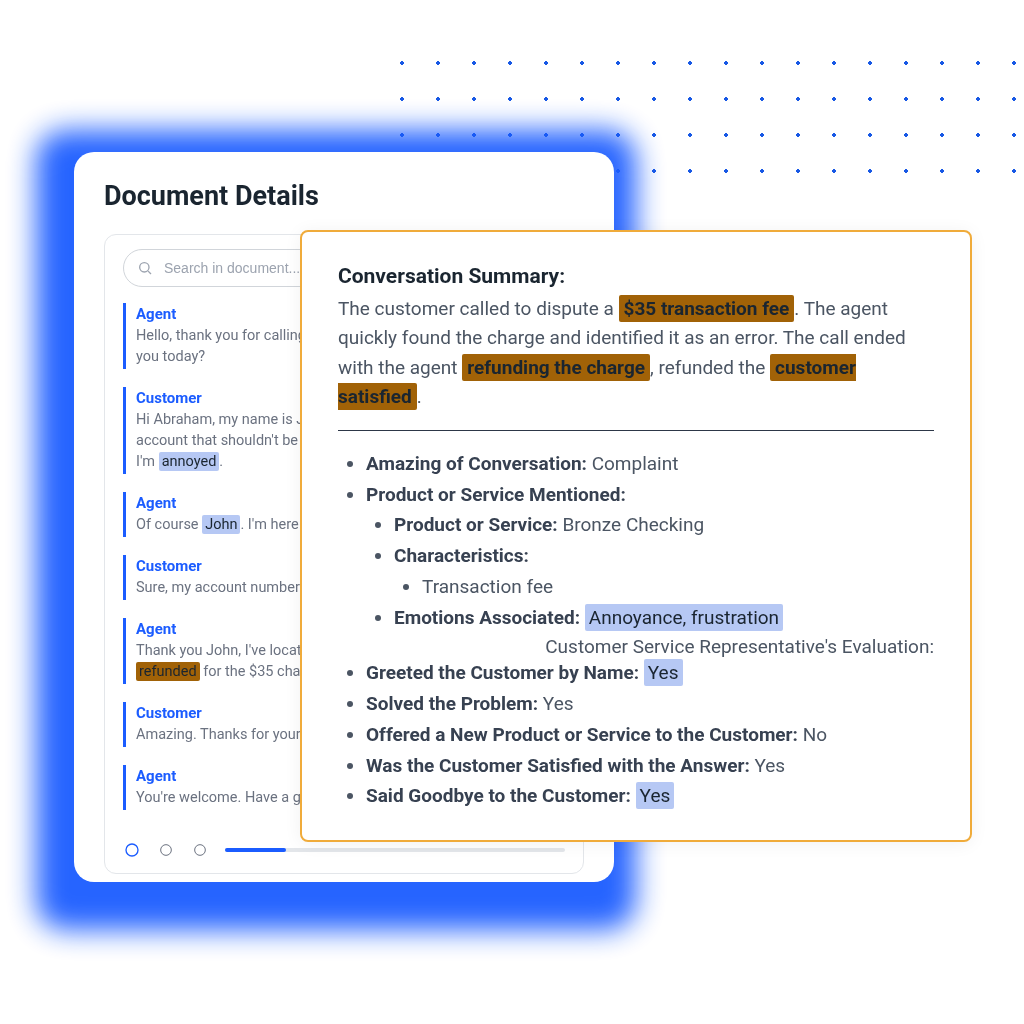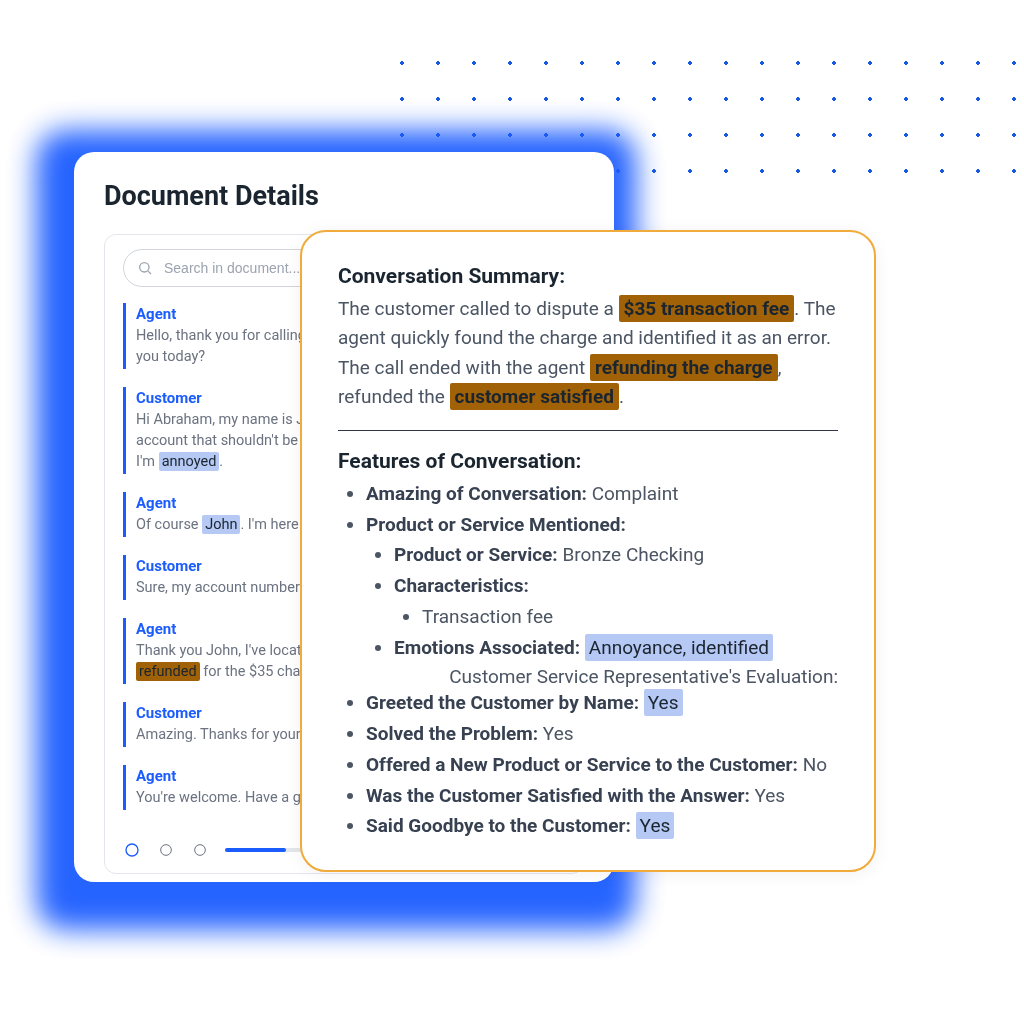--- a/index.html
+++ b/index.html
@@ -135,24 +135,24 @@
   .player .track .prog {
     position:absolute; left:0; top:0; height:100%;
     background:#1b5cff; border-radius:2px;
   }
 
   
   .summary-card {
     position: absolute;
     top: 230px;
     left: 300px;
-    width: 576px;
+    width: 672px;
     background: #fff;
     border: 2px solid #f0ab3a;
-    border-radius: 26px;
+    border-radius: 8px;
     z-index: 3;
     padding: 32px 36px 28px 36px;
     box-shadow: 0 2px 18px rgba(0,0,0,0.06);
     font-size:19px;
   }
   .summary-card h2 {
     font-size: 21px;
     font-weight: 700;
     color: #1a2530;
     margin-bottom: 6px;
@@ -260,21 +260,20 @@
   </div>
 </div>
 
 <div class="summary-card">
   <h2>Conversation Summary:</h2>
   <p class="summary-text" id="summary-text"><span>The customer called to dispute a </span><span class="hl-orange">$35 transaction fee</span><span>. The agent quickly found the charge and identified it as an error. The call ended with the agent </span><span class="hl-orange">refunding the charge</span><span>, refunded the </span><span class="hl-orange">customer satisfied</span><span>.</span></p>
 
   <hr class="divider">
 
   <div class="features">
-    <h2>Features of Conversation:</h2>
     <ul>
       <li>
         <span class="lbl">Amazing of Conversation:</span>
         <span>Complaint</span>
       </li>
       <li>
         <span class="lbl">Product or Service Mentioned:</span>
         <ul>
           <li>
             <span class="lbl">Product or Service:</span>
@@ -283,21 +282,21 @@
           <li>
             <span class="lbl">Characteristics:</span>
             <ul>
               <li>
                 <span>Transaction fee</span>
               </li>
             </ul>
           </li>
           <li>
             <span class="lbl">Emotions Associated:</span>
-            <span class="hl-blue">Annoyance, identified</span>
+            <span class="hl-blue">Annoyance, frustration</span>
           </li>
         </ul>
       </li>
     </ul>
 
     <div class="eval-head">Customer Service Representative's Evaluation:</div>
     <ul>
       <li>
         <span class="lbl">Greeted the Customer by Name:</span>
         <span class="hl-blue">Yes</span>

